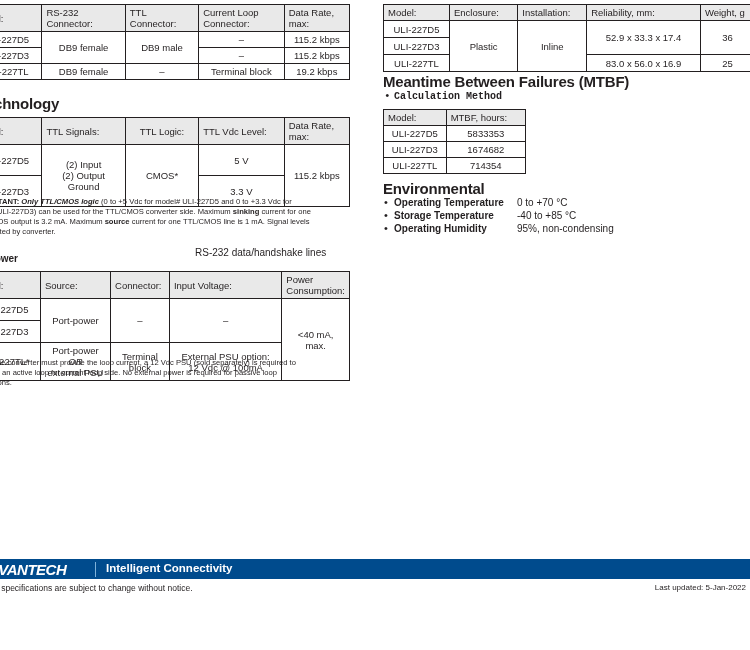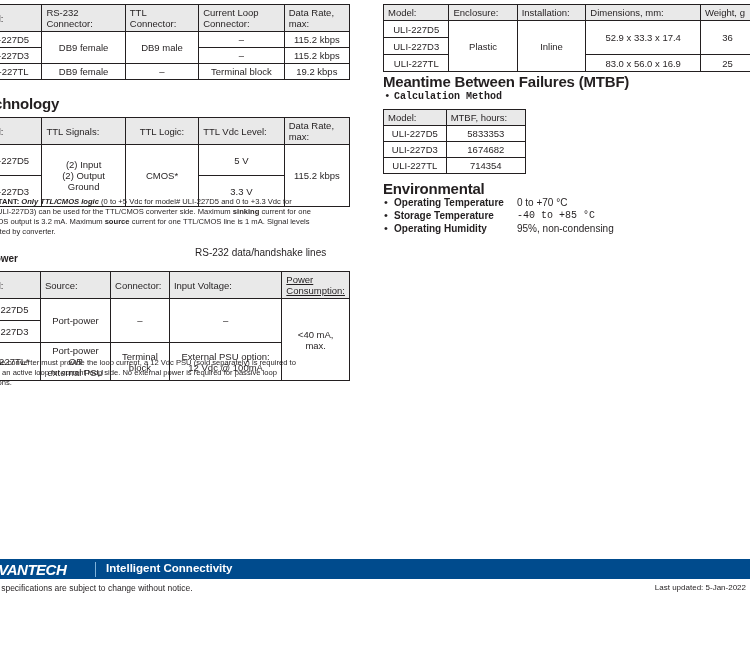--- a/index.html
+++ b/index.html
@@ -203,21 +203,21 @@
   </div>
   <div class="abs" style="left:155px; top:247px; font-size:10px;padding-left:40px;">RS-232 data/handshake lines</div>
 
   <table class="spec abs" style="left:-30px; top:271px; width:380px;">
     <tbody>
         <tr>
       <th class="lbl" style="width:62px;">Model:</th>
       <th class="lbl" style="width:62px;">Source:</th>
       <th class="lbl" style="width:50px;">Connector:</th>
       <th class="lbl" style="width:105px;">Input Voltage:</th>
-      <th class="lbl" style="width:56px;text-decoration:underline;">Power<br>Consumption:</th>
+      <th class="lbl" style="width:56px;">Power<br>Consumption:</th>
     </tr>
     <tr>
       <td class="lbl" style="height:17px;">ULI-227D5</td>
       <td rowspan="2">Port-power</td>
       <td rowspan="2">–</td>
       <td rowspan="2">–</td>
       <td rowspan="3">&lt;40 mA, max.</td>
     </tr>
     <tr>
       <td class="lbl" style="height:17px;">ULI-227D3</td>
@@ -238,21 +238,21 @@
     </table>
 
   <div class="note abs" style="left:-30px; top:358px; width:348px;">*When the converter must provide the loop current, a 12 Vdc PSU (sold separately) is required to generate an active loop for current loop side. No external power is required for passive loop installations.</div>
 
   <table class="spec abs" style="left:383px; top:4px; width:372px;">
     <tbody>
         <tr>
       <th class="lbl" style="width:62px;">Model:</th>
       <th class="lbl" style="width:62px;">Enclosure:</th>
       <th class="lbl" style="width:62px;">Installation:</th>
-      <th class="lbl" style="width:112px;">Dimensions, mm:</th>
+      <th class="lbl" style="width:112px;">Reliability, mm:</th>
       <th class="lbl" style="width:46px;">Weight, g</th>
     </tr>
     <tr>
       <td class="lbl" style="height:12px;">ULI-227D5</td>
       <td rowspan="3">Plastic</td>
       <td rowspan="3">Inline</td>
       <td rowspan="2">52.9 x 33.3 x 17.4</td>
       <td rowspan="2">36</td>
     </tr>
     <tr>
@@ -297,21 +297,21 @@
 
   <div class="sec-head abs" style="left:383px; top:180px;">Environmental</div>
 
   <ul class="bullets abs" style="left:383px; top:197px; width:360px;">
     <li>
       <span class="bl">Operating Temperature</span>
       <span class="bv abs" style="left:134px; top:0;">0 to +70 °C</span>
     </li>
     <li>
       <span class="bl">Storage Temperature</span>
-      <span class="bv abs" style="left:134px; top:0;font-family:Liberation Mono, monospace;">-40 to +85 °C</span>
+      <span class="bv abs" style="left:134px; top:0;">-40 to +85 °C</span>
     </li>
     <li>
       <span class="bl">Operating Humidity</span>
       <span class="bv abs" style="left:134px; top:0;">95%, non-condensing</span>
     </li>
   </ul>
 
   <div class="footer-bar"></div>
   <div class="footer-logo">
     <span>DVANTECH</span>

